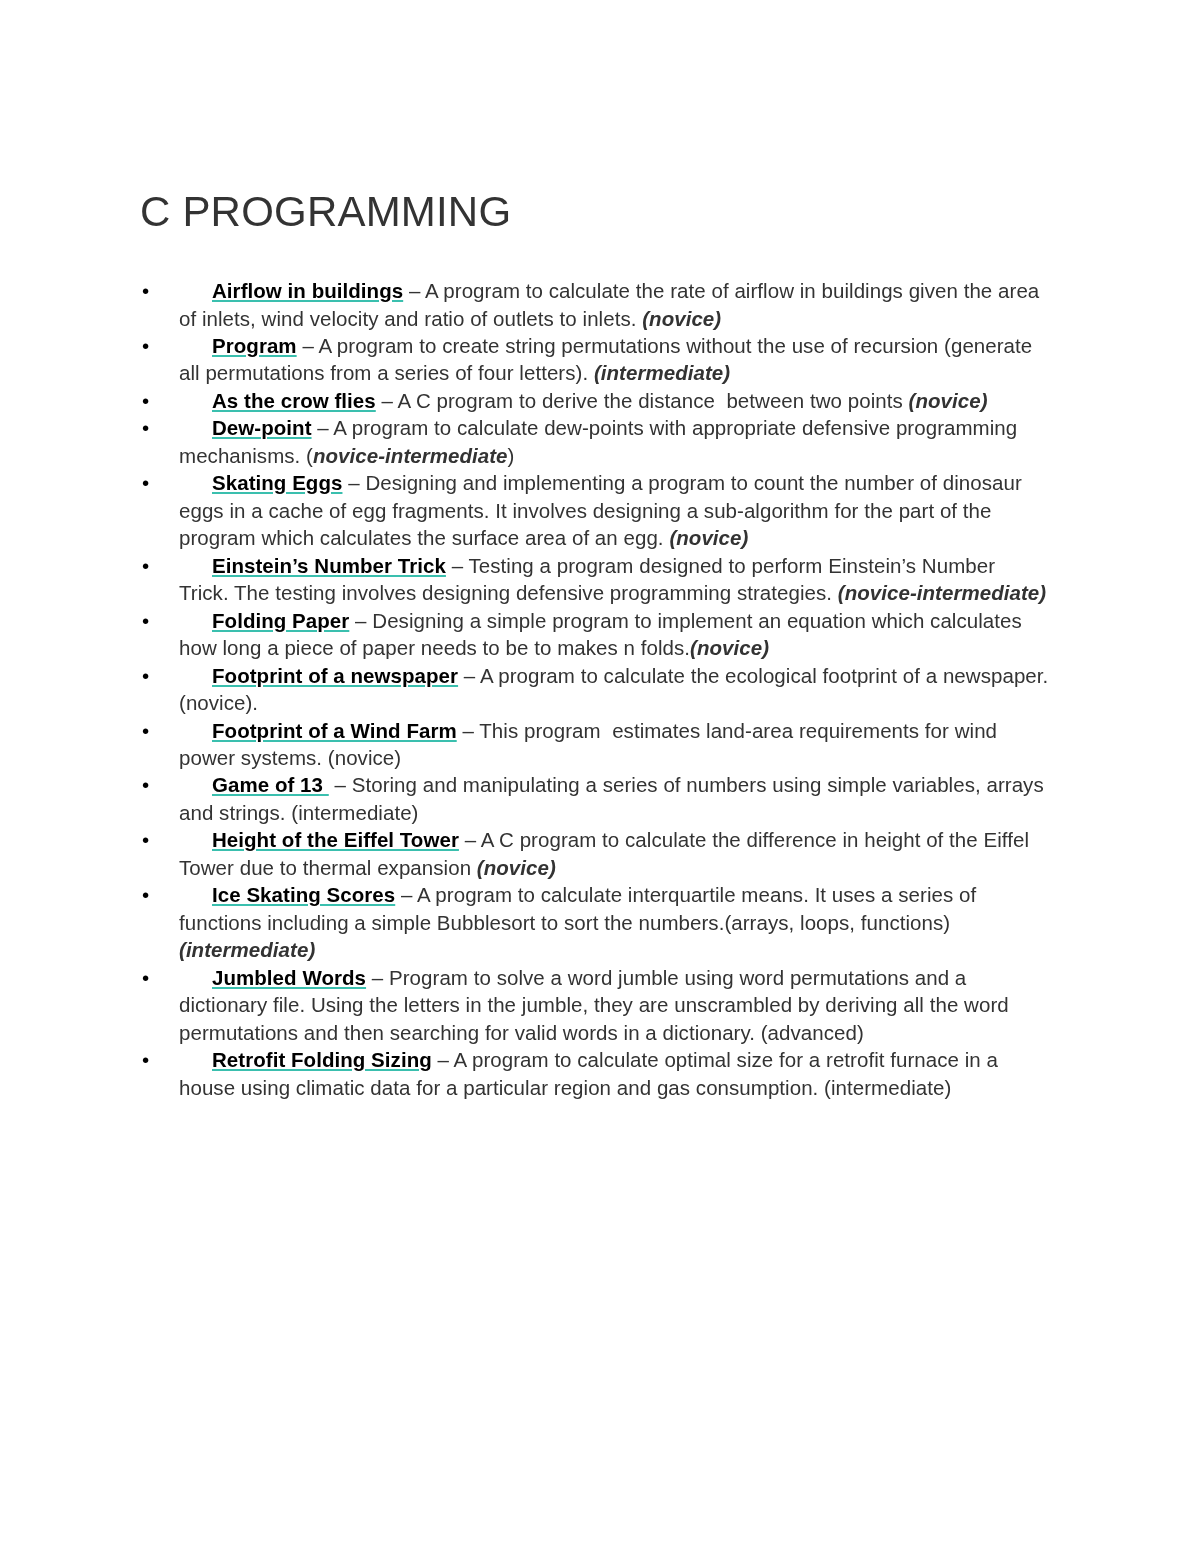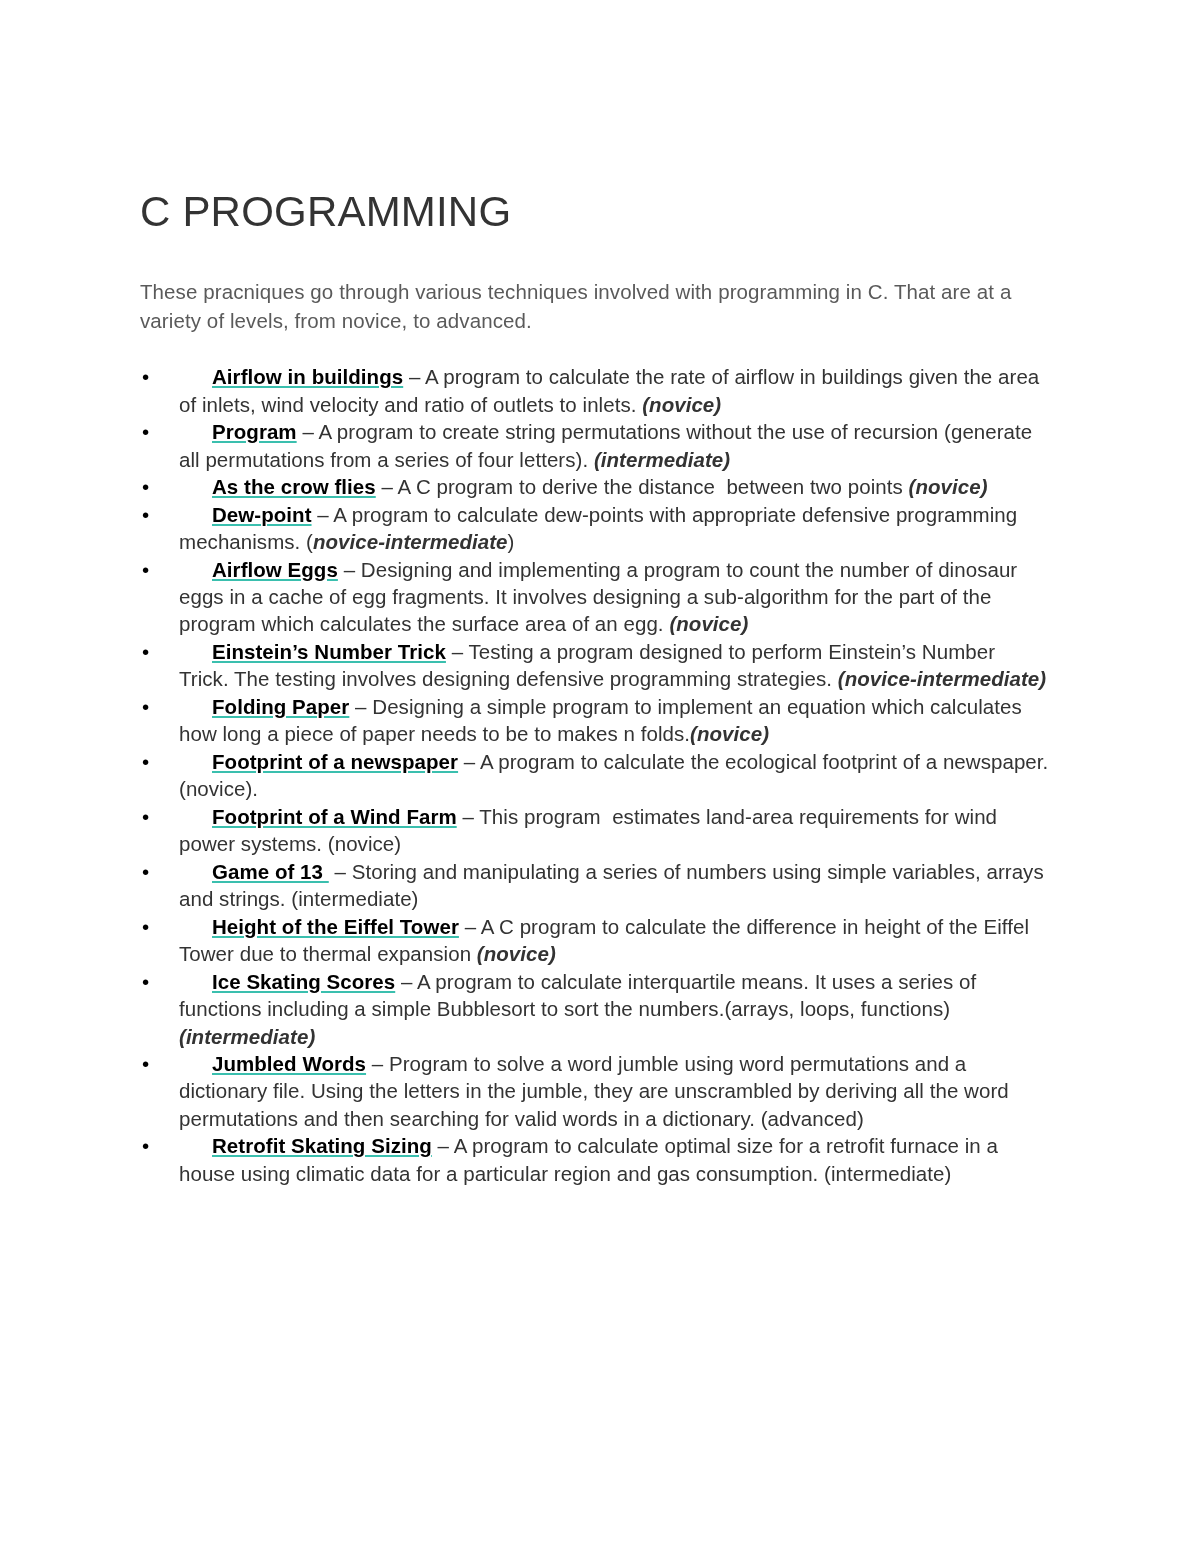--- a/index.html
+++ b/index.html
@@ -91,33 +91,32 @@
   .tail { white-space: pre-wrap; }
 </style>
 </head>
 <body>
 
 <div class="page">
   <div class="content">
 
     <h1 class="doc-title">C PROGRAMMING</h1>
 
-    <p class="intro">These pracniques go through various techniques involved with programming in C. That are at a variety of levels, from novice, to advanced.</p>
 
     <ul class="task-list">
         <li><span class="bullet">•</span><a class="link" href="#">Airflow in buildings</a><span class="tail"> – </span><span class="tail">A program to calculate the rate of airflow in buildings given the area of inlets, wind velocity and ratio of outlets to inlets. </span><em class="em">(novice)</em></li>
         <li><span class="bullet">•</span><a class="link" href="#">Program</a><span class="tail"> – </span><span class="tail">A program to create string permutations without the use of recursion (generate all permutations from a series of four letters). </span><em class="em">(intermediate)</em></li>
         <li><span class="bullet">•</span><a class="link" href="#">As the crow flies</a><span class="tail"> – </span><span class="tail">A C program to derive the distance  between two points </span><em class="em">(novice)</em></li>
         <li><span class="bullet">•</span><a class="link" href="#">Dew-point</a><span class="tail"> – </span><span class="tail">A program to calculate dew-points with appropriate defensive programming mechanisms. (</span><em class="em">novice-intermediate</em><span>)</span></li>
-        <li><span class="bullet">•</span><a class="link" href="#">Airflow Eggs</a><span class="tail"> – </span><span class="tail">Designing and implementing a program to count the number of dinosaur eggs in a cache of egg fragments. It involves designing a sub-algorithm for the part of the program which calculates the surface area of an egg. </span><em class="em">(novice)</em></li>
+        <li><span class="bullet">•</span><a class="link" href="#">Skating Eggs</a><span class="tail"> – </span><span class="tail">Designing and implementing a program to count the number of dinosaur eggs in a cache of egg fragments. It involves designing a sub-algorithm for the part of the program which calculates the surface area of an egg. </span><em class="em">(novice)</em></li>
         <li><span class="bullet">•</span><a class="link" href="#">Einstein’s Number Trick</a><span class="tail"> – </span><span class="tail">Testing a program designed to perform Einstein’s Number Trick. The testing involves designing defensive programming strategies. </span><em class="em">(novice-intermediate)</em></li>
         <li><span class="bullet">•</span><a class="link" href="#">Folding Paper</a><span class="tail"> – </span><span class="tail">Designing a simple program to implement an equation which calculates how long a piece of paper needs to be to makes n folds.</span><em class="em">(novice)</em></li>
         <li><span class="bullet">•</span><a class="link" href="#">Footprint of a newspaper</a><span class="tail"> – </span><span class="tail">A program to calculate the ecological footprint of a newspaper. (novice).</span></li>
         <li><span class="bullet">•</span><a class="link" href="#">Footprint of a Wind Farm</a><span class="tail"> – </span><span class="tail">This program  estimates land-area requirements for wind power systems. (novice)</span></li>
         <li><span class="bullet">•</span><a class="link" href="#">Game of 13 </a><span class="tail"> – </span><span class="tail">Storing and manipulating a series of numbers using simple variables, arrays and strings. (intermediate)</span></li>
         <li><span class="bullet">•</span><a class="link" href="#">Height of the Eiffel Tower</a><span class="tail"> – </span><span class="tail">A C program to calculate the difference in height of the Eiffel Tower due to thermal expansion </span><em class="em">(novice)</em></li>
         <li><span class="bullet">•</span><a class="link" href="#">Ice Skating Scores</a><span class="tail"> – </span><span class="tail">A program to calculate interquartile means. It uses a series of functions including a simple Bubblesort to sort the numbers.(arrays, loops, functions) </span><em class="em">(intermediate)</em></li>
         <li><span class="bullet">•</span><a class="link" href="#">Jumbled Words</a><span class="tail"> – </span><span class="tail">Program to solve a word jumble using word permutations and a dictionary file. Using the letters in the jumble, they are unscrambled by deriving all the word permutations and then searching for valid words in a dictionary. (advanced)</span></li>
-        <li><span class="bullet">•</span><a class="link" href="#">Retrofit Skating Sizing</a><span class="tail"> – </span><span class="tail">A program to calculate optimal size for a retrofit furnace in a house using climatic data for a particular region and gas consumption. (intermediate)</span></li>
+        <li><span class="bullet">•</span><a class="link" href="#">Retrofit Folding Sizing</a><span class="tail"> – </span><span class="tail">A program to calculate optimal size for a retrofit furnace in a house using climatic data for a particular region and gas consumption. (intermediate)</span></li>
       </ul>
 
   </div>
 </div>
 
 </body></html>

